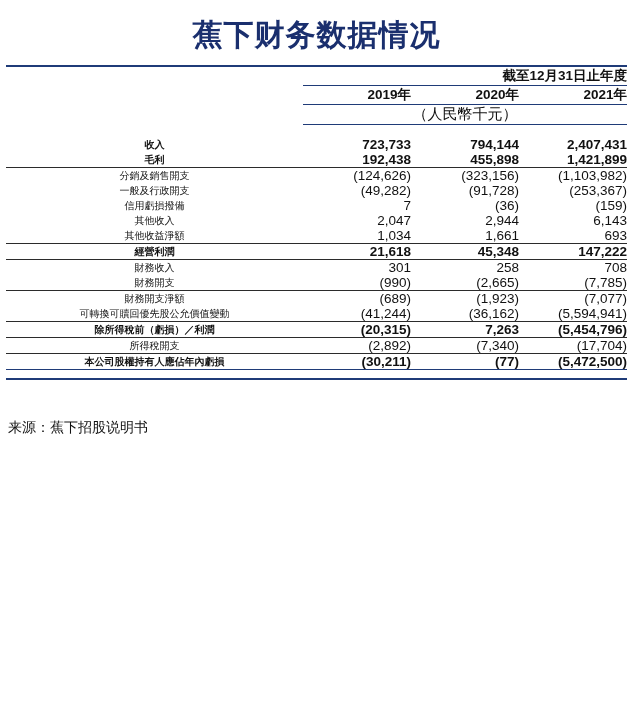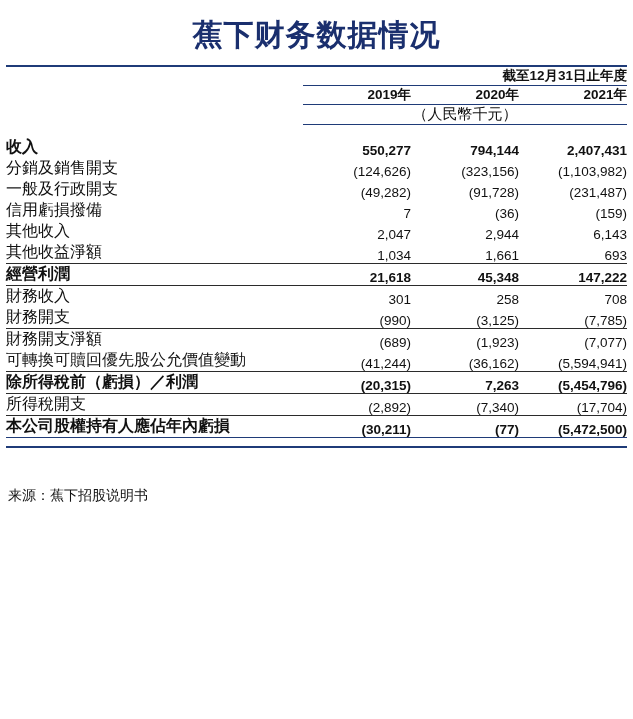--- a/index.html
+++ b/index.html
@@ -70,22 +70,22 @@
     font-size: 15px;
     padding: 7px 0 6px 0;
     color: #111;
   }
   .unit-row td.unitline {
     border-bottom: 1.5px solid #1f3b78;
   }
   .spacer-row td { height: 12px; }
 
   .lbl {
-    text-align: left;
-    font-size: 16px;
+    text-align: center;
+    font-size: 10px;
     padding: 5px 0 5px 2px;
     white-space: nowrap;
   }
   .num {
     text-align: right;
     font-size: 13.5px;
     padding: 5px 8px 5px 0;
     white-space: nowrap;
     font-variant-numeric: tabular-nums;
   }
@@ -136,35 +136,41 @@
         <td></td>
         <td class="hdr-unit unitline" colspan="3">（人民幣千元）</td>
       </tr>
 
       <tr class="spacer-row">
           <td colspan="4"></td>
         </tr>
 
       <tr class="bold">
         <td class="lbl">收入</td>
-        <td class="num">550,277</td>
+        <td class="num">723,733</td>
         <td class="num">794,144</td>
         <td class="num">2,407,431</td>
+      </tr>
+      <tr class="bold botline">
+        <td class="lbl">毛利</td>
+        <td class="num">192,438</td>
+        <td class="num">455,898</td>
+        <td class="num">1,421,899</td>
       </tr>
       <tr>
         <td class="lbl">分銷及銷售開支</td>
         <td class="num">(124,626)</td>
         <td class="num">(323,156)</td>
         <td class="num">(1,103,982)</td>
       </tr>
       <tr>
         <td class="lbl">一般及行政開支</td>
         <td class="num">(49,282)</td>
         <td class="num">(91,728)</td>
-        <td class="num">(231,487)</td>
+        <td class="num">(253,367)</td>
       </tr>
       <tr>
         <td class="lbl">信用虧損撥備</td>
         <td class="num">7</td>
         <td class="num">(36)</td>
         <td class="num">(159)</td>
       </tr>
       <tr>
         <td class="lbl">其他收入</td>
         <td class="num">2,047</td>
@@ -185,21 +191,21 @@
       </tr>
       <tr>
         <td class="lbl">財務收入</td>
         <td class="num">301</td>
         <td class="num">258</td>
         <td class="num">708</td>
       </tr>
       <tr class="botline">
         <td class="lbl">財務開支</td>
         <td class="num">(990)</td>
-        <td class="num">(3,125)</td>
+        <td class="num">(2,665)</td>
         <td class="num">(7,785)</td>
       </tr>
       <tr>
         <td class="lbl">財務開支淨額</td>
         <td class="num">(689)</td>
         <td class="num">(1,923)</td>
         <td class="num">(7,077)</td>
       </tr>
       <tr class="botline">
         <td class="lbl">可轉換可贖回優先股公允價值變動</td>

